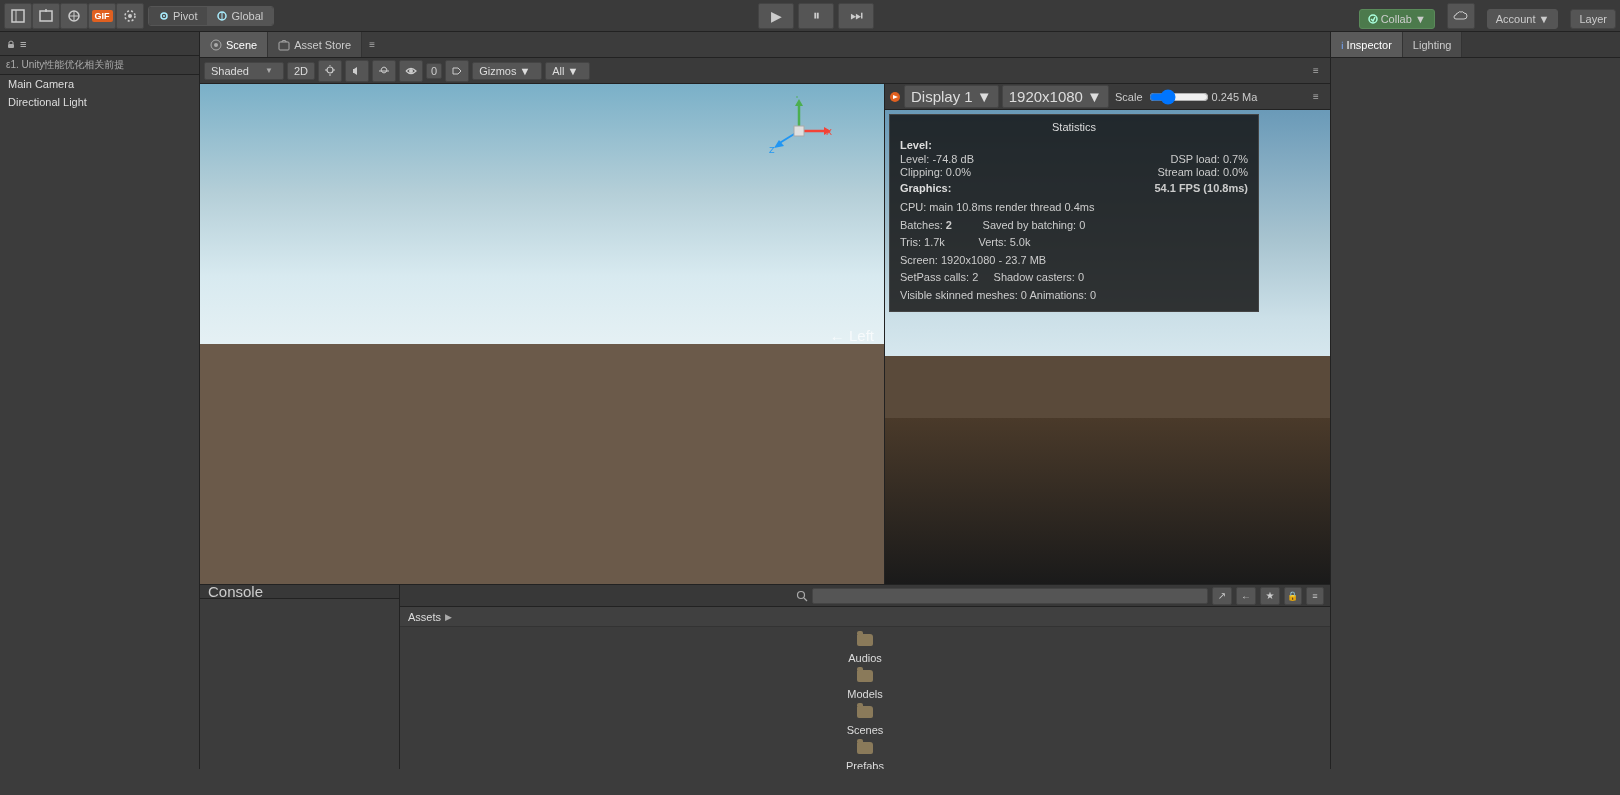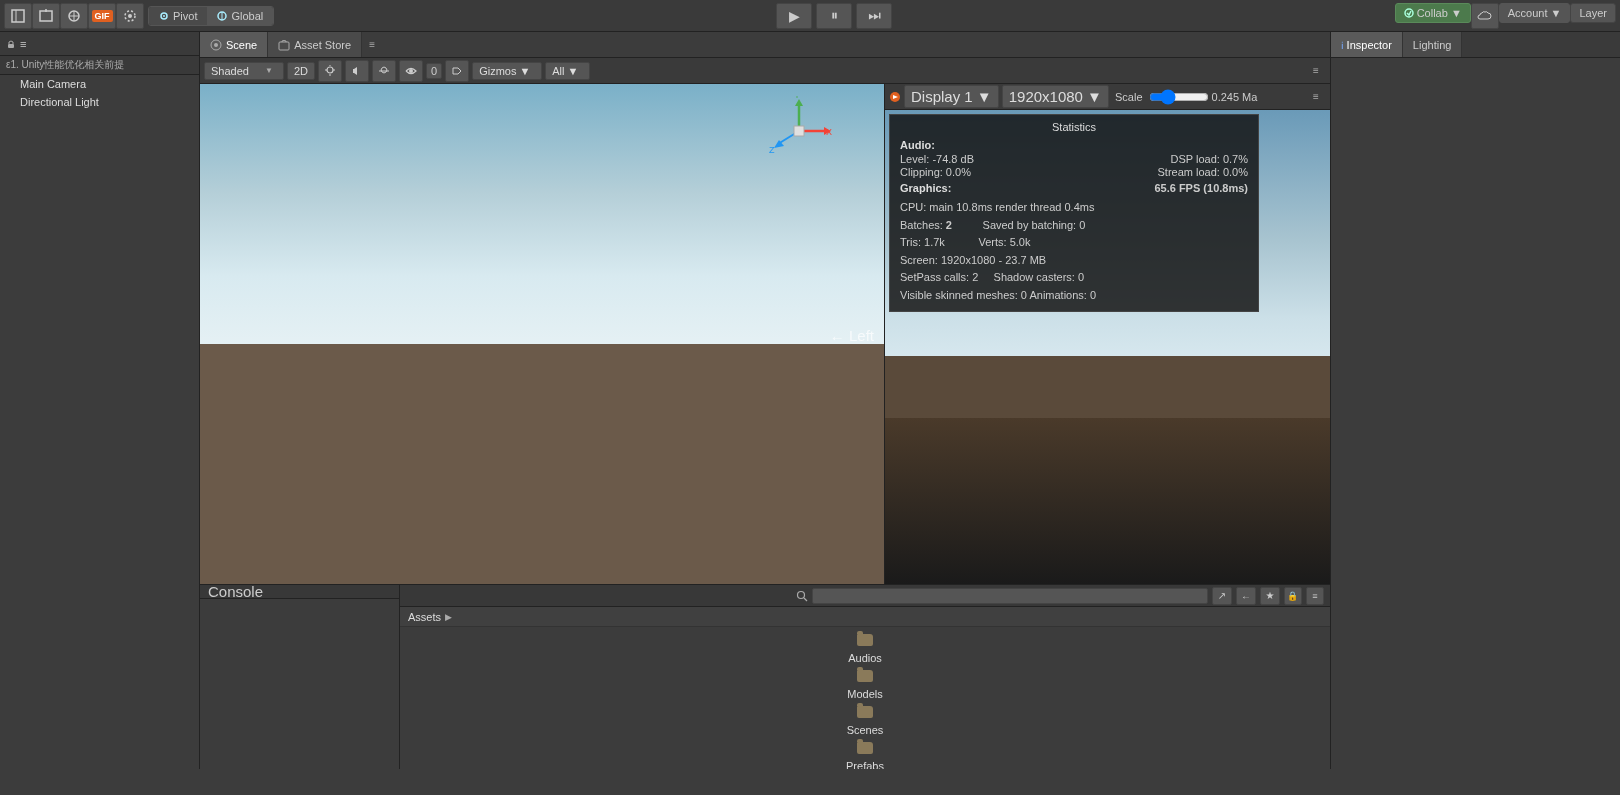--- a/index.html
+++ b/index.html
@@ -43,22 +43,22 @@
       font-size: 12px;
     }
     .toolbar-spacer { flex: 1; }
     .toolbar-center {
       display: flex;
       align-items: center;
       gap: 4px;
     }
     .toolbar-right {
       display: flex;
-      align-items: flex-start;
-      gap: 0;
+      align-items: flex-end;
+      gap: 12px;
     }
     .pivot-global-group {
       display: flex;
       border: 1px solid #555;
       border-radius: 3px;
       overflow: hidden;
     }
     .pivot-btn, .global-btn {
       padding: 3px 10px;
       background: #555;
@@ -180,21 +180,21 @@
       align-items: center;
       padding: 2px 6px;
       height: 24px;
       background: #3a3a3a;
       border-bottom: 1px solid #222;
       font-size: 11px;
       color: #ccc;
       gap: 4px;
     }
     .sidebar-item {
-      padding: 3px 20px;
+      padding: 3px 8px;
       font-size: 11px;
       color: #ddd;
       cursor: pointer;
     }
     .sidebar-title {
       padding: 2px 6px;
       font-size: 10px;
       color: #aaa;
       background: #393939;
       border-bottom: 1px solid #222;
@@ -786,32 +786,32 @@
           <div class="tab-menu-btn" style="width:20px;">≡</div>
         </div>
 
         <div class="game-canvas">
           <div class="game-sky"></div>
           <div style="position:absolute;bottom:0;left:0;right:0;height:48%;background:#5a4a3a;"></div>
           <div class="game-bottom-dark"></div>
 
           <div class="statistics-panel">
             <div class="stats-title">Statistics</div>
-            <div class="stats-section-header">Audio:</div>
+            <div class="stats-section-header">Level:</div>
             <div class="stats-row">
               <span>Level: -74.8 dB</span>
               <span>DSP load: 0.7%</span>
             </div>
             <div class="stats-row">
               <span>Clipping: 0.0%</span>
               <span>Stream load: 0.0%</span>
             </div>
             <div class="stats-graphics-row">
               <span class="stats-section-header">Graphics:</span>
-              <span class="stats-fps stats-bold">65.6 FPS (10.8ms)</span>
+              <span class="stats-fps stats-bold">54.1 FPS (10.8ms)</span>
             </div>
             <div class="stats-detail">
               <div>CPU: main 10.8ms   render thread 0.4ms</div>
               <div>
                 <span>Batches: <strong>2</strong></span>
                 &nbsp;&nbsp;&nbsp;&nbsp;&nbsp;&nbsp;&nbsp;&nbsp;
                 <span>Saved by batching: 0</span>
               </div>
               <div>
                 <span>Tris: 1.7k</span>

